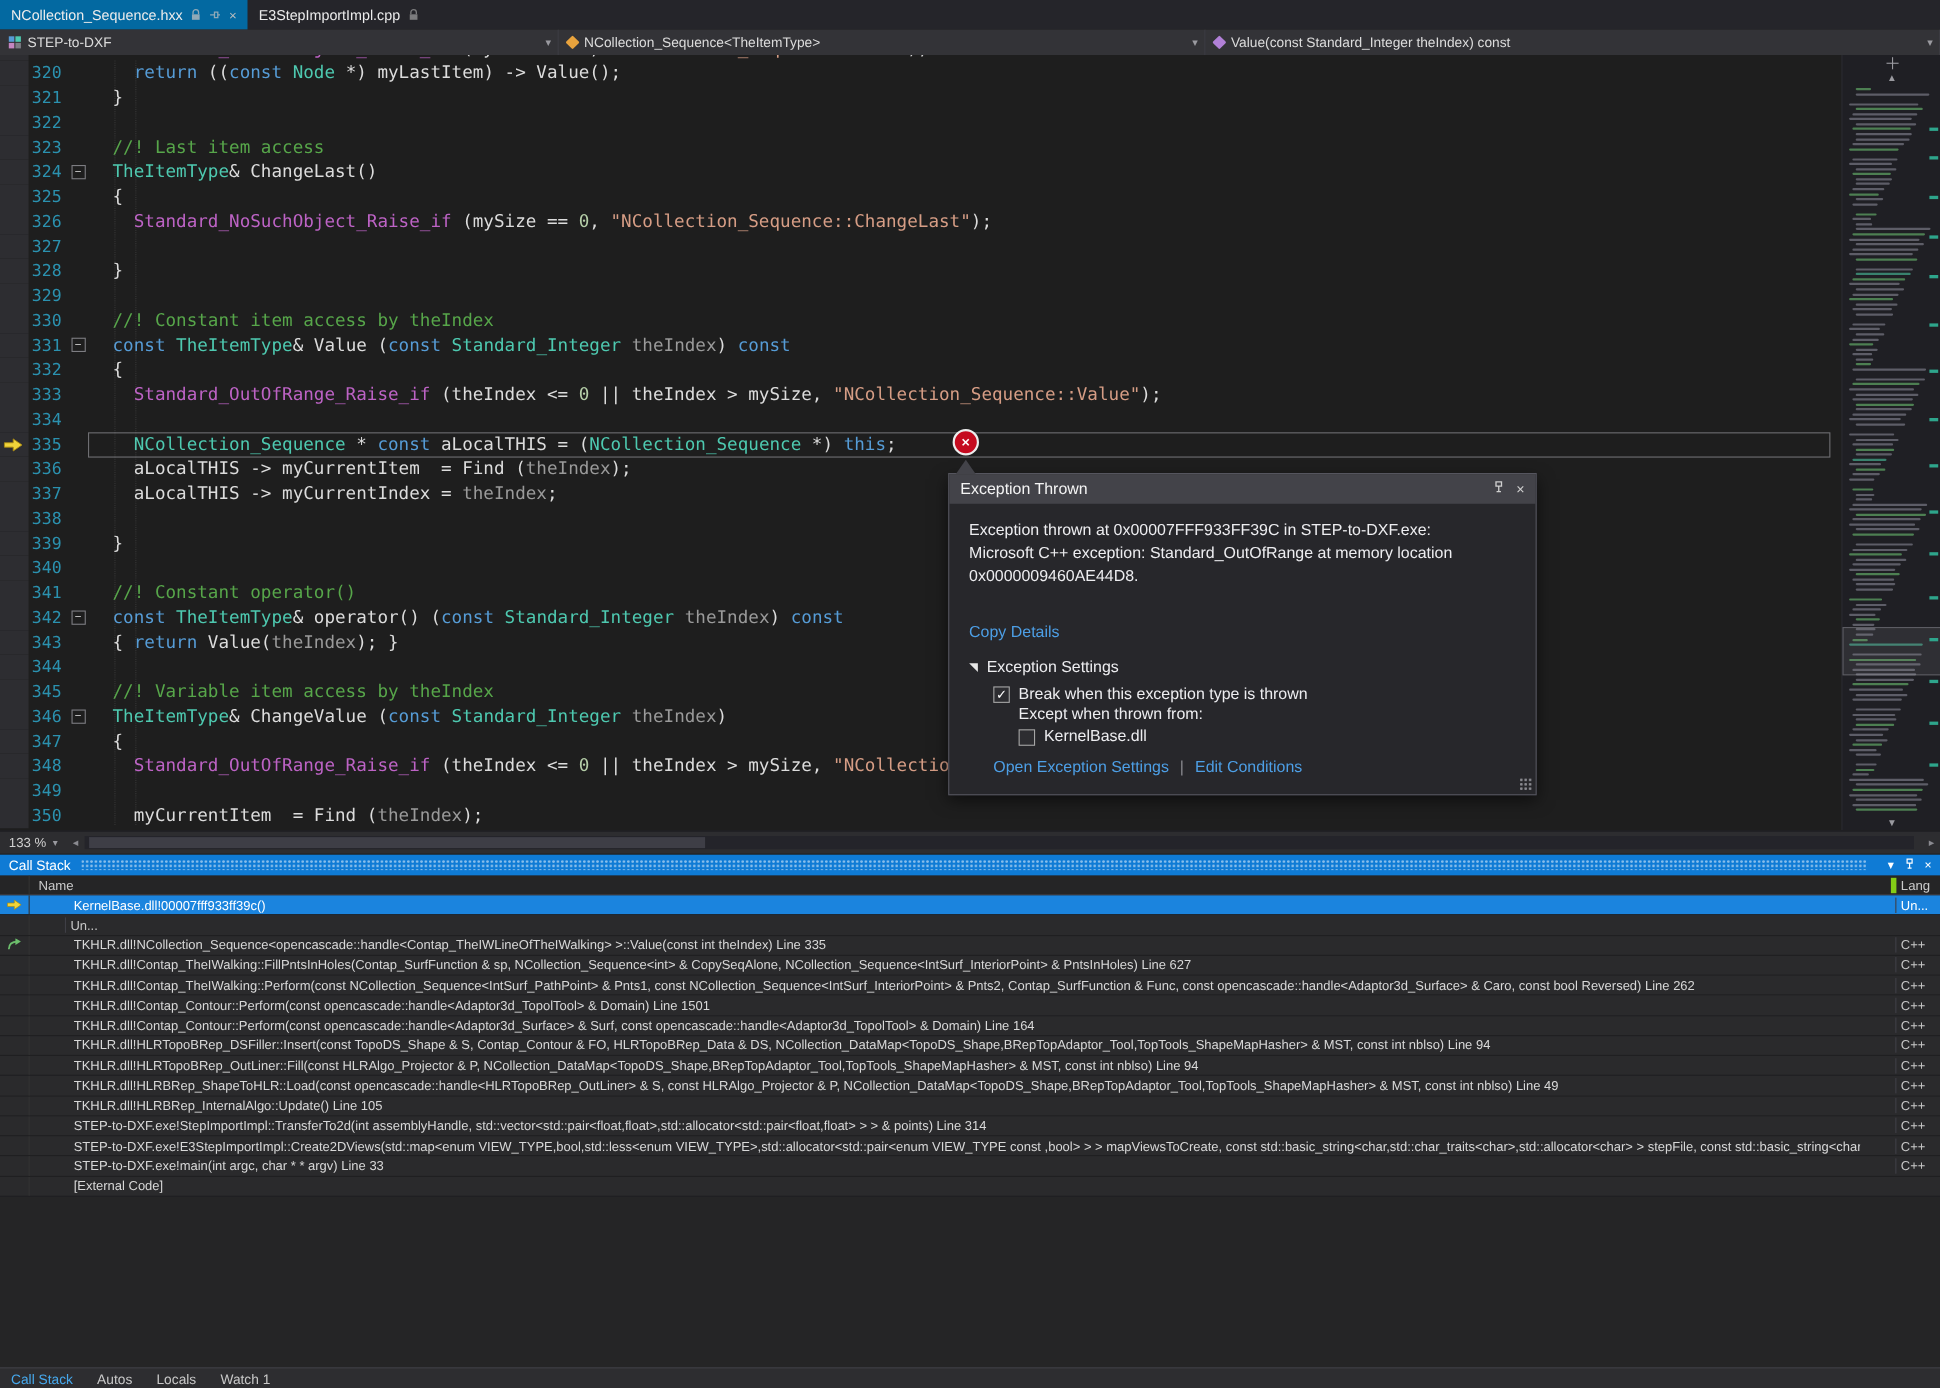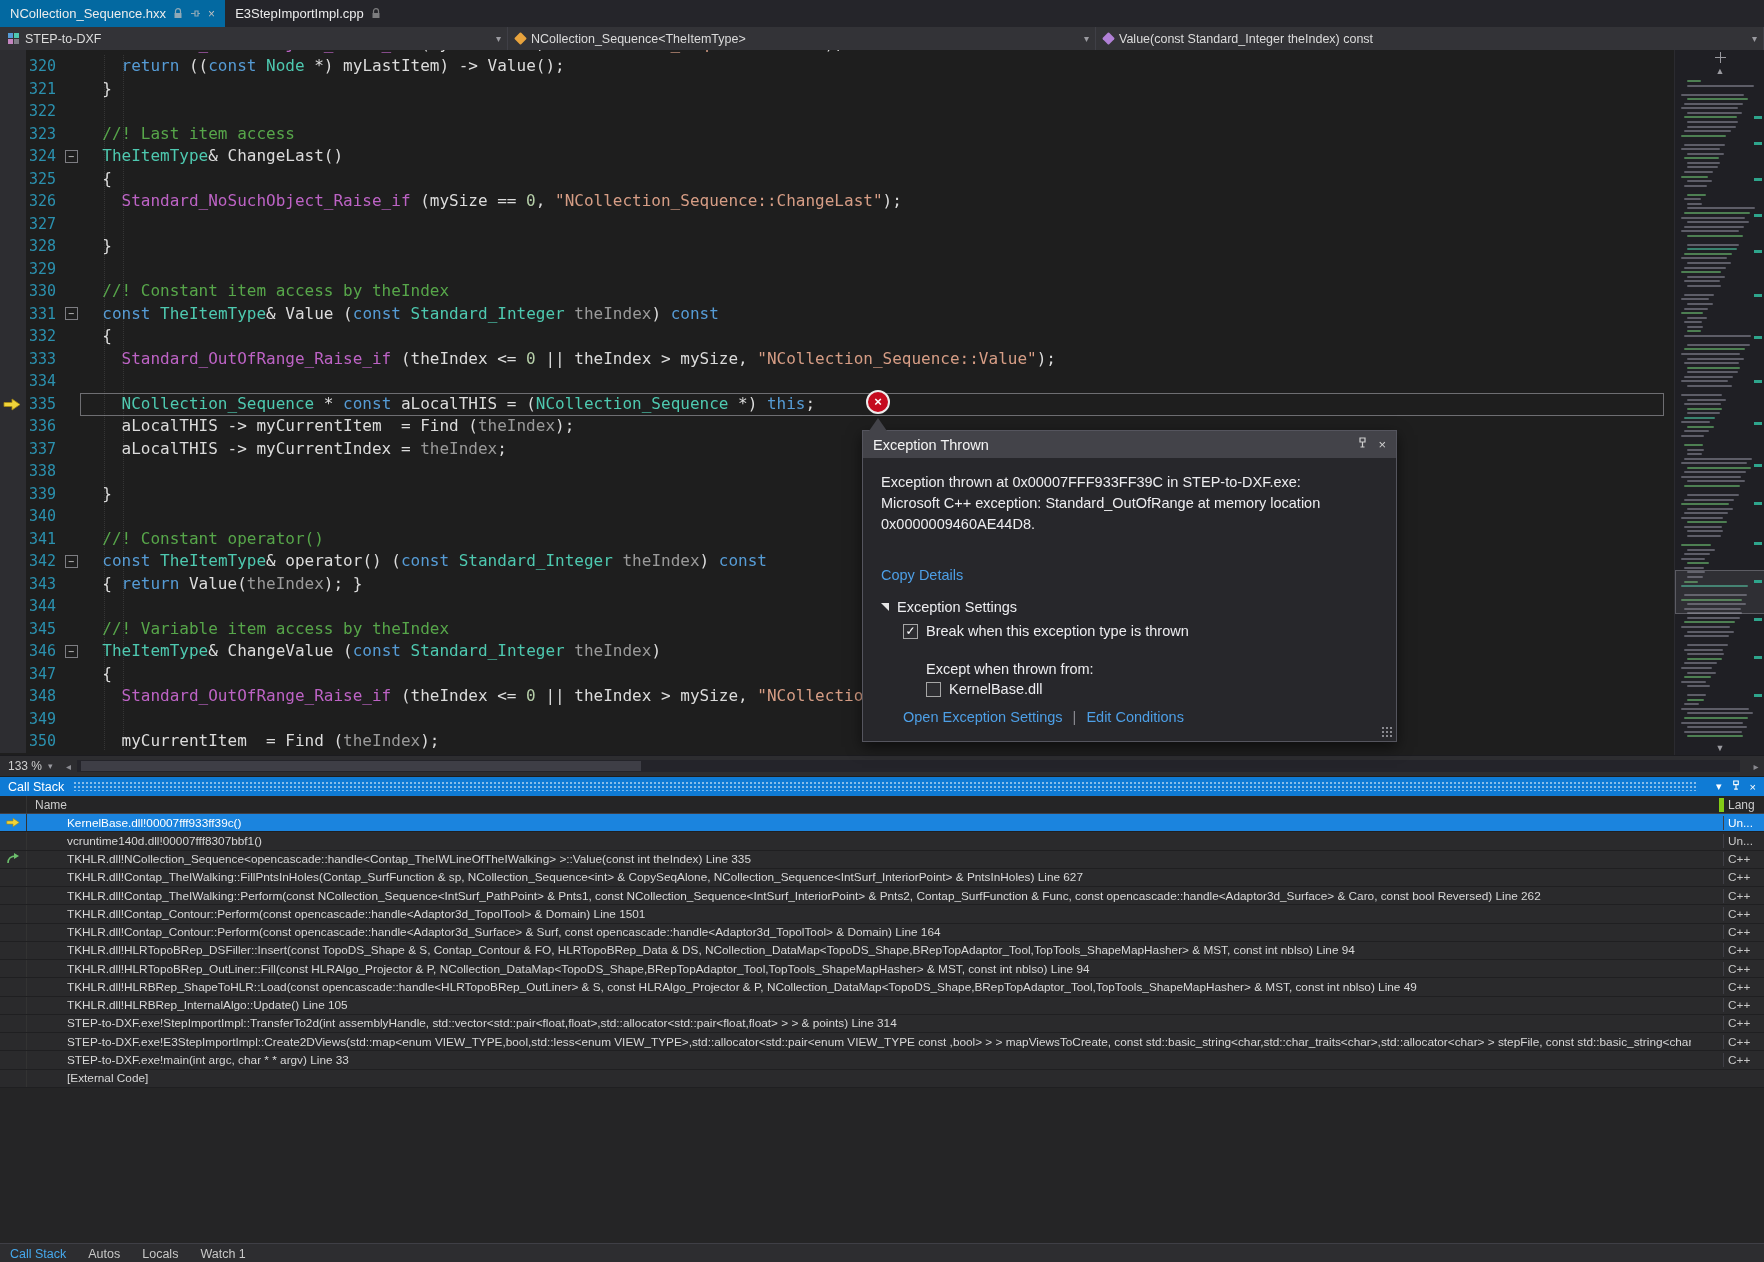--- a/index.html
+++ b/index.html
@@ -60,21 +60,21 @@
                border-right:9px solid transparent;border-bottom:13px solid #434349;}
   .dlg-body{padding:14px 18px 16px 18px;}
   .dlg-msg div{line-height:21px;}
   .link{color:#4D9FE6;cursor:pointer;}
   .copy{margin-top:32px;}
   .exset{margin-top:16px;display:flex;align-items:center;gap:8px;}
   .tri-exp{width:0;height:0;border-top:8px solid #E6E6E6;border-left:8px solid transparent;}
   .chkrow{display:flex;align-items:center;gap:8px;margin-top:8px;margin-left:22px;}
   .chk{width:15px;height:15px;box-sizing:border-box;border:1px solid #A6A6A6;background:#2D2D31;color:#fff;
        font-size:12px;line-height:13px;text-align:center;flex:none;}
-  .exceptlbl{margin-top:22px;margin-left:45px;}
+  .exceptlbl{margin-top:3px;margin-left:45px;}
   .chkrow.mod{margin-left:45px;margin-top:4px;}
   .dlg-links{margin-top:12px;margin-left:22px;display:flex;align-items:center;gap:10px;}
   .dlg-links .sep{color:#8a8a90;}
   .grip{position:absolute;right:3px;bottom:3px;width:12px;height:12px;
         background:radial-gradient(circle at 2px 2px,#8a8a90 1px,transparent 1.4px);background-size:4px 4px;}
   .icon-btn{color:#D0D0D0;font-size:13px;margin-left:10px;}
   
   .cspanel{position:absolute;left:0;top:777px;width:1764px;height:466px;background:#252526;}
   .cs-title{height:19px;background:#0F7BD5;display:flex;align-items:center;padding:0 8px;color:#fff;font-size:12.5px;}
   .cs-grip{flex:1;height:9px;margin:0 10px;background:radial-gradient(circle at 1.2px 1.2px,rgba(255,255,255,.5) 1px,transparent 1.3px);background-size:4px 4px;}
@@ -593,21 +593,20 @@
           <span class="ic">
             <svg width="14" height="11" viewBox="0 0 18 13">
               <path d="M1 4.5h8V1l8 5.5-8 5.5V8.5H1z" fill="#F0D43A" stroke="#A88A12" stroke-width="0.8"></path>
             </svg>
           </span>
           <span class="nm">KernelBase.dll!00007fff933ff39c()</span>
           <span class="lg">Un...</span>
         </div>
         <div class="csr">
           <span class="ic"></span>
-          <span class="nm">vcruntime140d.dll!00007fff8307bbf1()</span>
           <span class="lg">Un...</span>
         </div>
         <div class="csr">
           <span class="ic">
             <svg width="14" height="12" viewBox="0 0 14 12">
               <path d="M2 10 q0 -7 8 -7" fill="none" stroke="#6CBE6C" stroke-width="1.6"></path>
               <path d="M8 0 l5 3 -5 3z" fill="#6CBE6C"></path>
             </svg>
           </span>
           <span class="nm">TKHLR.dll!NCollection_Sequence&lt;opencascade::handle&lt;Contap_TheIWLineOfTheIWalking&gt; &gt;::Value(const int theIndex) Line 335</span>

